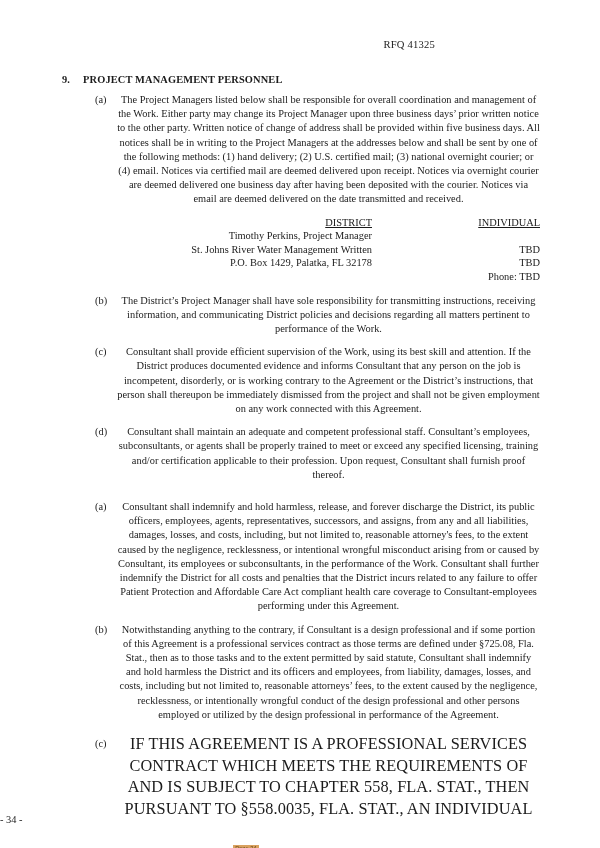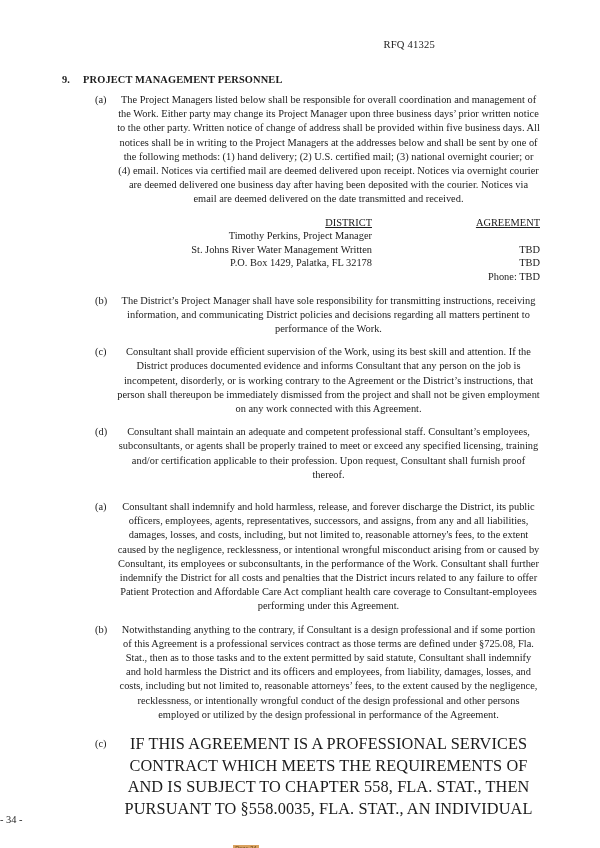--- a/index.html
+++ b/index.html
@@ -176,21 +176,21 @@
       </div>
 
       <div class="para">
         <span class="marker">(a)</span>
         <span class="ptext">The Project Managers listed below shall be responsible for overall coordination and management of the Work. Either party may change its Project Manager upon three business days’ prior written notice to the other party. Written notice of change of address shall be provided within five business days. All notices shall be in writing to the Project Managers at the addresses below and shall be sent by one of the following methods: (1) hand delivery; (2) U.S. certified mail; (3) national overnight courier; or (4) email. Notices via certified mail are deemed delivered upon receipt. Notices via overnight courier are deemed delivered one business day after having been deposited with the courier. Notices via email are deemed delivered on the date transmitted and received.</span>
       </div>
 
       <div class="contact-block">
         <div class="contact-row head">
           <span class="c-left"><span>DISTRICT</span></span>
-          <span class="c-right"><span>AGREEMENT</span></span>
+          <span class="c-right"><span>INDIVIDUAL</span></span>
         </div>
         <div class="contact-row">
           <span class="c-left">Timothy Perkins, Project Manager</span>
         </div>
         <div class="contact-row">
           <span class="c-left">St. Johns River Water Management Written</span>
           <span class="c-right">TBD</span>
         </div>
         <div class="contact-row">
           <span class="c-left">P.O. Box 1429, Palatka, FL 32178</span>

